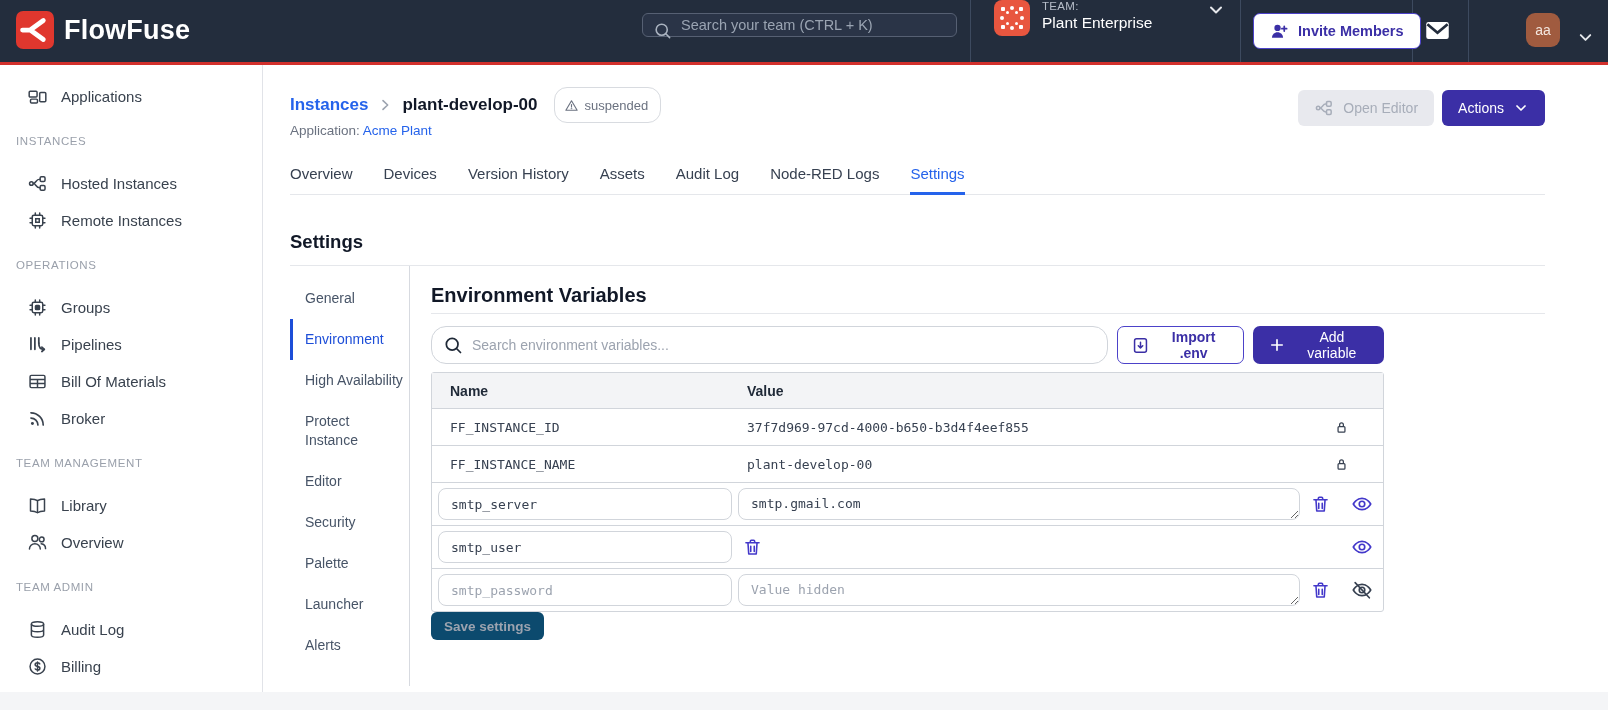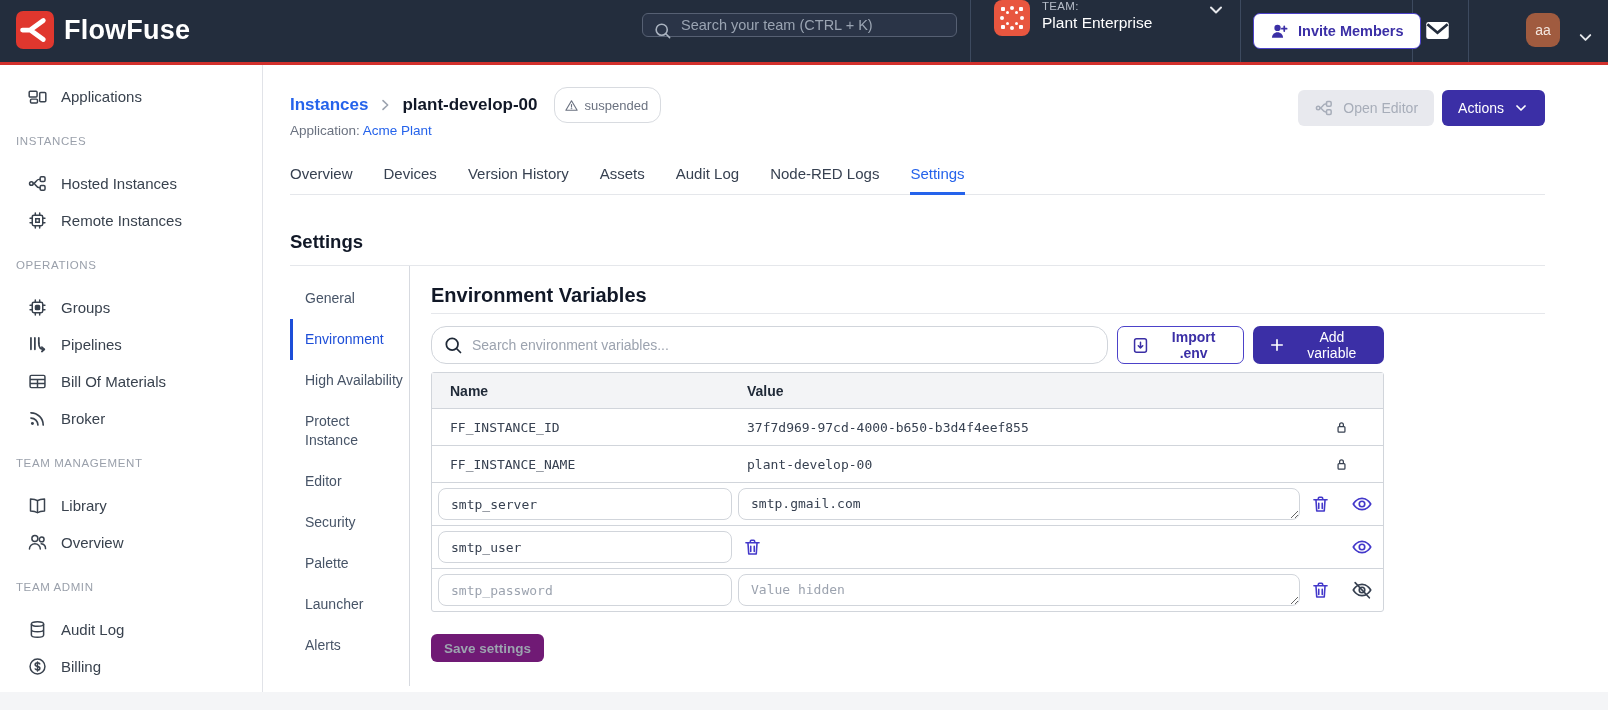--- a/index.html
+++ b/index.html
@@ -103,21 +103,21 @@
   .name-input { width:294px; height:32px; border:1px solid #d1d5db; border-radius:8px;
     font-family:"DejaVu Sans Mono", monospace; font-size:13px; color:#374151; padding:0 12px; outline:none; }
   .name-input.muted { color:#9ca3af; }
   .value-ta { margin-left:6px; width:562px; height:32px; border:1px solid #d1d5db; border-radius:8px;
     font-family:"DejaVu Sans Mono", monospace; font-size:13px; color:#374151; padding:7px 12px;
     outline:none; resize:both; white-space:nowrap; overflow:hidden; }
   .value-ta::placeholder { color:#9ca3af; }
   .row-icons { flex:1; display:flex; align-items:center; justify-content:space-between; padding:0 10px; }
   .icon-btn { background:none; border:none; cursor:pointer; color:#4338ca; padding:0; }
   .icon-btn.dark { color:#374151; }
-  .save-btn { margin-top:22px; height:28px; background:#701a75; color:#9ca3af; border:none;
+  .save-btn { height:28px; background:#0c4a6e; color:#9ca3af; border:none;
     border-radius:6px; font-size:13.5px; font-weight:bold; padding:0 13px; cursor:default;
     font-family:"Liberation Sans", sans-serif; }
 </style>
 </head>
 <body>
 
 <div class="hdr">
   <div class="hdr-logo">
     <span>
       <svg width="38" height="38" viewBox="0 0 32 32">

